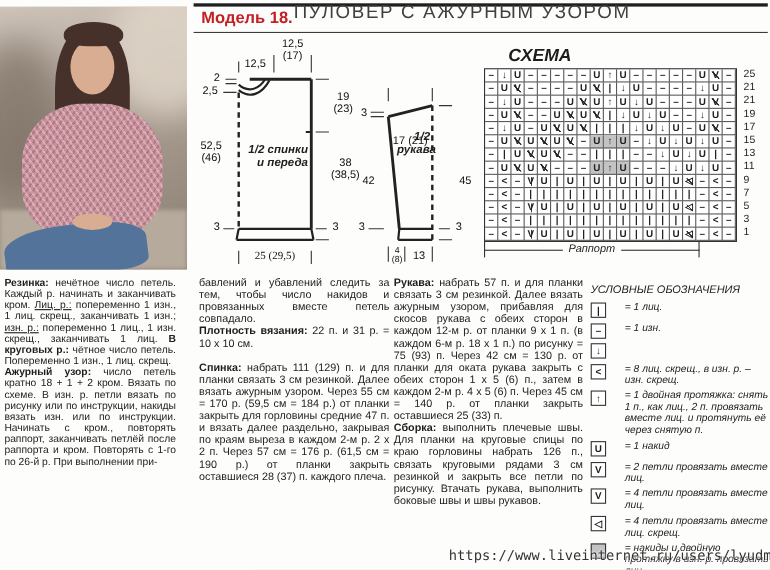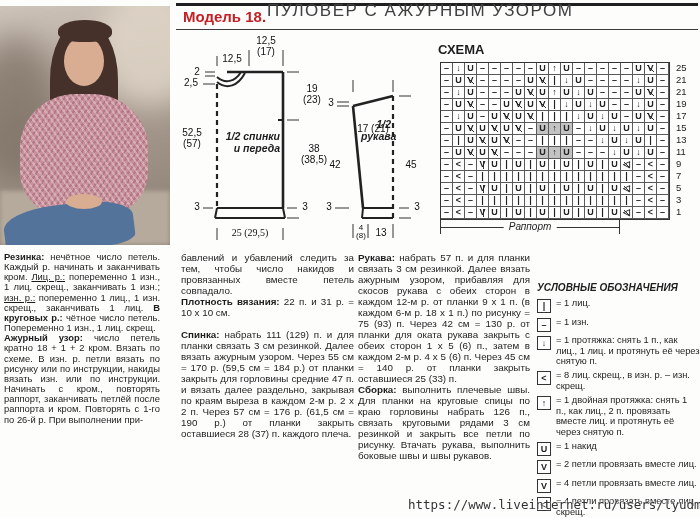--- a/index.html
+++ b/index.html
@@ -35,57 +35,57 @@
 
   
   .schem{position:absolute;left:175px;top:32px;width:262px;height:222px;}
   .schem svg{position:absolute;left:0;top:0;}
   .m{position:absolute;font-size:10px;color:#111;white-space:pre-line;line-height:1.05;text-align:center;}
   .m.sm{font-size:8px;}
   .piece-label{position:absolute;font-size:10.5px;font-style:italic;font-weight:bold;
          white-space:pre-line;text-align:right;line-height:1.15;}
 
   
-  .chart-title{position:absolute;left:438px;top:42px;font-size:13px;font-weight:bold;}
+  .chart-title{position:absolute;left:462px;top:42px;font-size:16px;font-weight:bold;font-style:italic;}
   .grid{position:absolute;left:440px;top:62px;display:grid;grid-template-columns:repeat(19,12px);
         grid-auto-rows:12px;border:1.5px solid #333;background:#fff;}
   .cell{position:relative;border-right:1px solid #5a5a5a;border-bottom:1px solid #5a5a5a;
         display:flex;align-items:center;justify-content:center;
         font-size:9px;font-weight:bold;color:#222;line-height:1;}
   .cell.shaded{background-color:#c3c3c3;}
   .s-k2{background:linear-gradient(45deg,transparent 43%,#333 43%,#333 56%,transparent 56%) center/7px 7px no-repeat;}
   .s-k4{background:linear-gradient(90deg,transparent 44%,#333 44%,#333 58%,transparent 58%) center/8px 8px no-repeat;}
   .s-k4t{background:linear-gradient(45deg,transparent 45%,#333 45%,#333 57%,transparent 57%) center/6px 6px no-repeat;}
   .rownums{position:absolute;left:676px;top:62px;display:flex;flex-direction:column;}
   .rownums div{height:12px;font-size:9.5px;line-height:12px;}
-  .rapport{position:absolute;left:440px;top:220px;width:180px;height:14px;}
+  .rapport{position:absolute;left:440px;top:220px;width:196px;height:14px;}
   .rapport .line{position:absolute;left:0;right:0;top:7px;border-top:1px solid #333;}
   .rapport .tl,.rapport .tr{position:absolute;top:0;width:1px;height:14px;background:#333;}
   .rapport .tl{left:0}.rapport .tr{right:0}
   .rapport span{position:absolute;left:50%;top:0;transform:translateX(-50%);background:#fdfdfc;
         padding:0 5px;font-size:10px;font-style:italic;line-height:14px;}
 
   
   .col{position:absolute;top:252px;text-align:justify;}
   .col p{margin:0;}
   .col p.gap{margin-top:11px;}
   #col1{left:4px;width:156px;font-size:9.4px;line-height:10.15px;}
   #col2{left:181px;width:173px;font-size:9.8px;line-height:11px;}
   #col3{left:358px;width:172px;font-size:9.8px;line-height:11px;}
   .b{font-weight:bold;}
   .u{text-decoration:underline;}
 
   
   .legend{position:absolute;left:537px;top:258px;width:163px;}
-  .legend-title{font-size:10px;font-weight:bold;font-style:italic;margin-bottom:5px;margin-top:24px;}
+  .legend-title{font-size:10px;font-weight:normal;font-style:italic;margin-bottom:5px;}
   .litem{display:flex;margin-bottom:3.5px;}
   .lbox{flex:0 0 12px;width:12px;height:12px;border:1.2px solid #333;margin-right:5px;margin-top:1px;
         display:flex;align-items:center;justify-content:center;font-size:9px;font-weight:bold;background:#fff;}
   .lbox.s-shade{background:#c3c3c3;}
-  .ltext{font-size:9.3px;line-height:10.6px;}
+  .ltext{font-size:9.3px;font-style:italic;line-height:10.6px;margin-left:12px;}
 
   
   .footer-url{position:absolute;left:408px;top:497px;font-family:"DejaVu Sans Mono",monospace;
         font-size:12.5px;color:#333;text-shadow:0 0 2px #fff,0 0 2px #fff;}
 </style>
 </head>
 <body>
 
 <div class="page">
 
@@ -133,36 +133,36 @@
       <path d="M224 64 H236 M224 176 H234 M224 186 H236" stroke="#333" stroke-width="1"></path>
       <path d="M178 192 V206 M193 192 V206 M218 192 V206" stroke="#333" stroke-width="1"></path>
     </svg>
 
     <span class="m" style="left:40px;top:22px;width:34px;">12,5</span>
     <span class="m" style="left:72px;top:4px;width:38px;">12,5
 (17)</span>
     <span class="m" style="left:16px;top:35px;width:12px;">2</span>
     <span class="m" style="left:6px;top:46px;width:20px;">2,5</span>
     <span class="m" style="left:0px;top:96px;width:34px;">52,5
-(57)</span>
+(46)</span>
     <span class="m" style="left:16px;top:170px;width:12px;">3</span>
     <span class="m" style="left:122px;top:52px;width:30px;">19
 (23)</span>
     <span class="m" style="left:118px;top:112px;width:42px;">38
 (38,5)</span>
     <span class="m" style="left:124px;top:170px;width:12px;">3</span>
     <span class="m" style="left:42px;top:196px;width:66px;font-family:Liberation Serif, serif;">25 (29,5)</span>
     <span class="piece-label" style="left:45px;top:98px;width:60px;">1/2 спинки
 и переда</span>
 
     <span class="m" style="left:176px;top:44px;width:44px;margin-top:48px;">17 (21)</span>
     <span class="m" style="left:150px;top:66px;width:12px;">3</span>
     <span class="m" style="left:152px;top:128px;width:16px;">42</span>
     <span class="m" style="left:148px;top:170px;width:12px;">3</span>
-    <span class="m" style="left:228px;top:128px;width:16px;">45</span>
+    <span class="m" style="left:240px;top:128px;width:16px;">45</span>
     <span class="m" style="left:236px;top:170px;width:12px;">3</span>
     <span class="m sm" style="left:179px;top:192px;width:14px;">4
 (8)</span>
     <span class="m" style="left:194px;top:196px;width:24px;">13</span>
     <span class="piece-label" style="left:186px;top:86px;width:30px;">1/2
 рукава</span>
   </div>
 
   <div class="chart-title">СХЕМА</div>
   <div class="grid" id="chart-grid">
@@ -456,21 +456,20 @@
         <div class="litem">
           <span class="lbox s-k">|</span>
           <span class="ltext">= 1 лиц.</span>
         </div>
         <div class="litem">
           <span class="lbox s-p">–</span>
           <span class="ltext">= 1 изн.</span>
         </div>
         <div class="litem">
           <span class="lbox s-sl">↓</span>
-          <span class="ltext">= 1 протяжка: снять 1 п., как лиц., 1 лиц. и протянуть её через снятую п.</span>
         </div>
         <div class="litem">
           <span class="lbox s-tw">&lt;</span>
           <span class="ltext">= 8 лиц. скрещ., в изн. р. – изн. скрещ.</span>
         </div>
         <div class="litem">
           <span class="lbox s-dd">↑</span>
           <span class="ltext">= 1 двойная протяжка: снять 1 п., как лиц., 2 п. провязать вместе лиц. и протянуть её через снятую п.</span>
         </div>
         <div class="litem">

